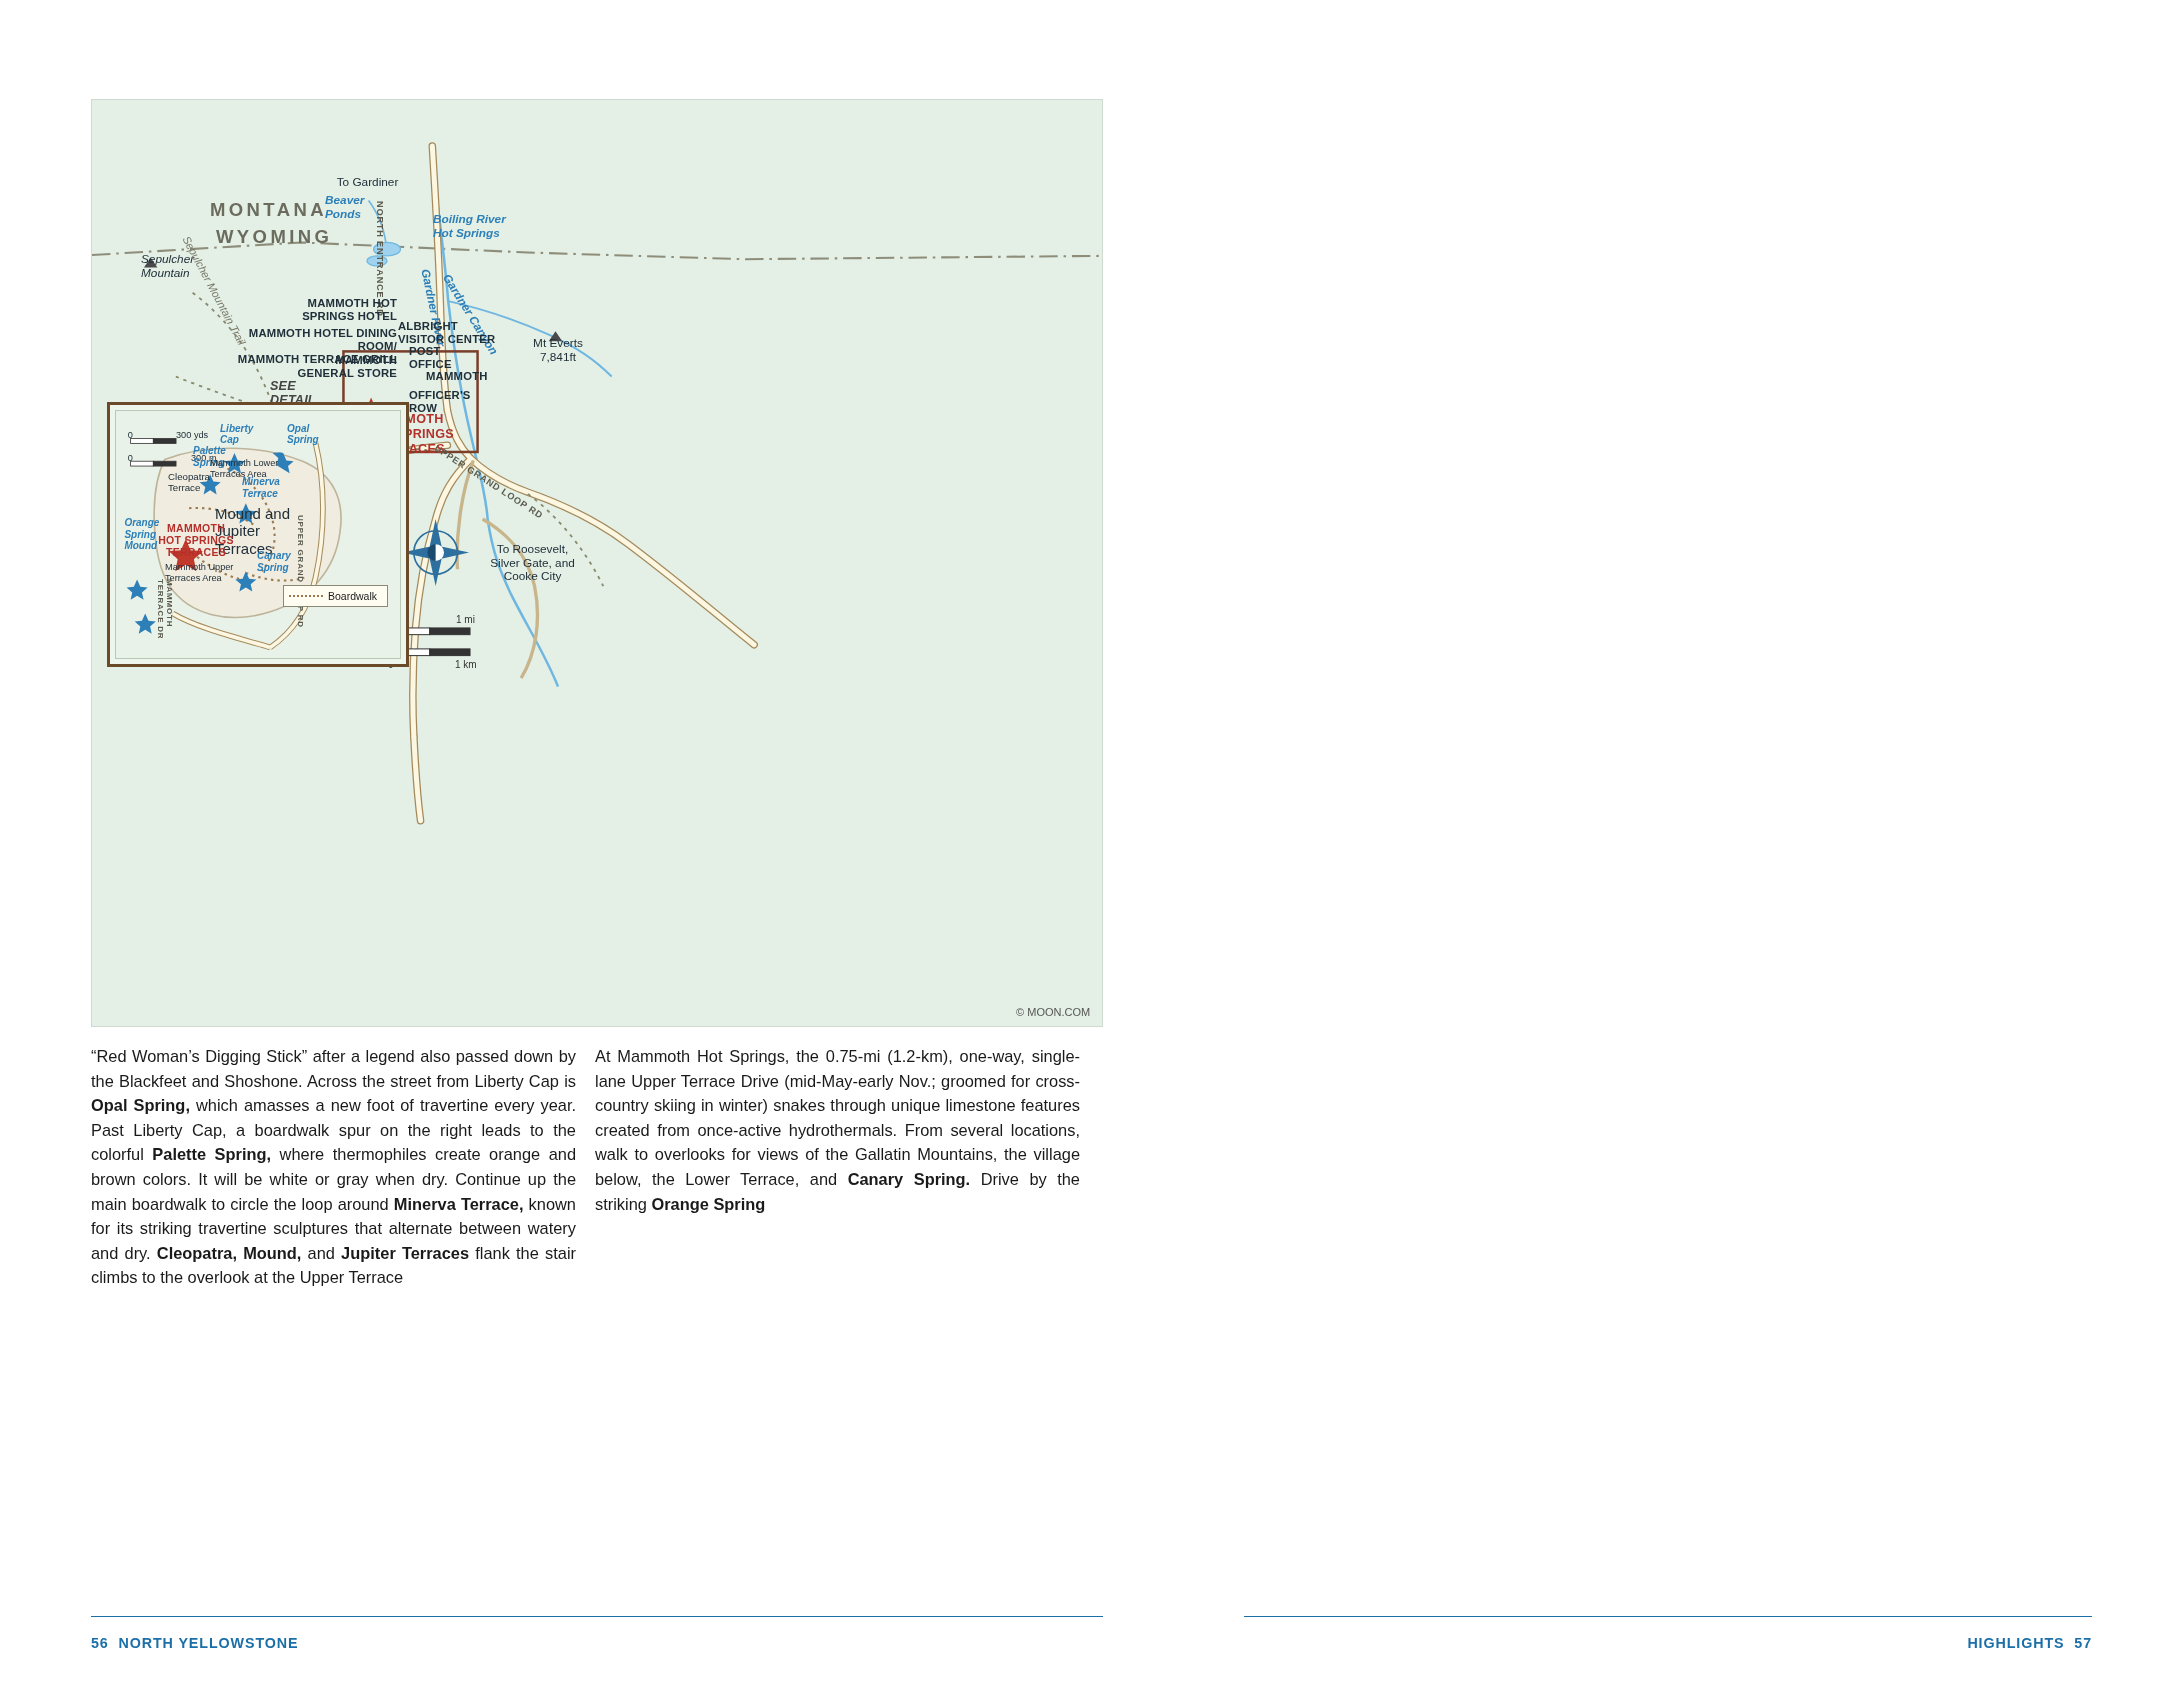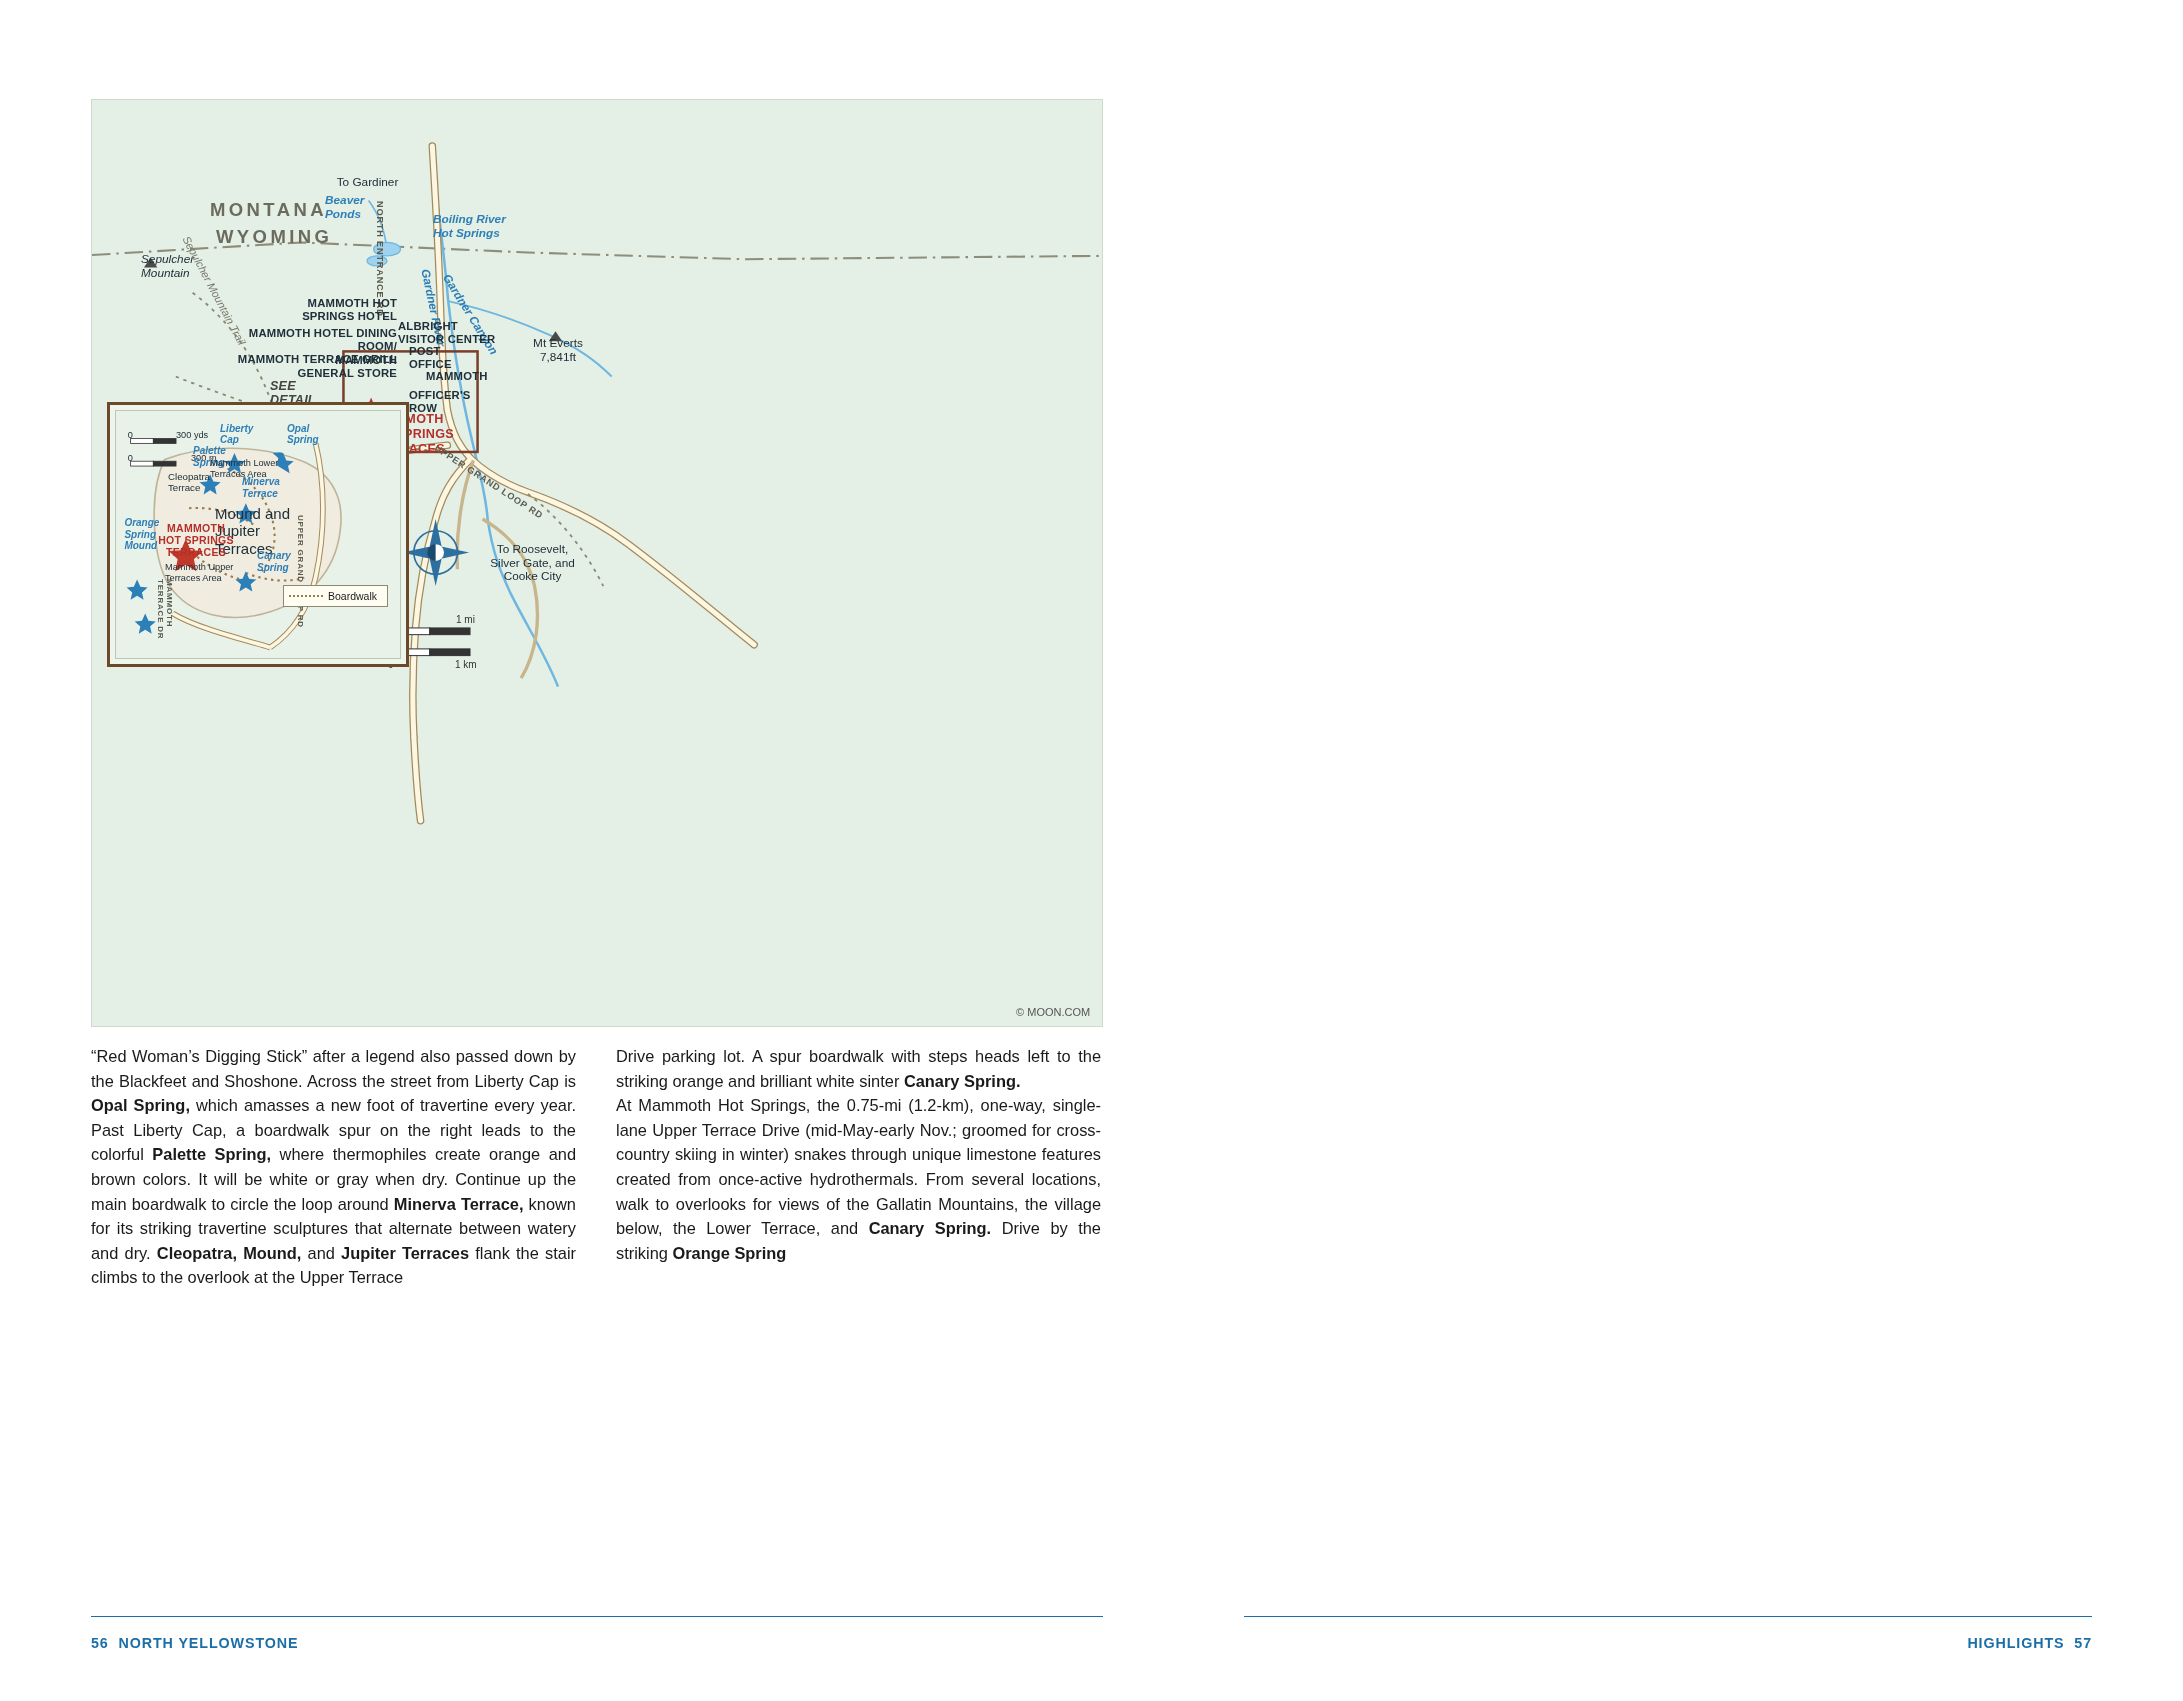--- a/index.html
+++ b/index.html
@@ -66,21 +66,21 @@
   .cols { position:absolute; display:flex; }
   .col { font-size:16.4px; line-height:1.5; text-align:justify; hyphens:auto; }
   .col p { margin:0 0 0 0; }
   .col b { font-weight:bold; }
   .head-blue {
     font-size:25px; font-weight:bold; color:#1b6fa8; letter-spacing:0.3px;
     margin:18.5px 0 6.7px 0;
   }
 
   
-  #left-cols { left:91px; top:1044px; width:1012px; gap:40px; }
+  #left-cols { left:91px; top:1044px; width:1012px; gap:19px; }
   #left-cols .col { width:485px; }
 
   
   .footer {
     position:absolute; bottom:50px;
     font-size:14.3px; font-weight:bold; letter-spacing:0.9px; color:#1b6fa8;
   }
   .footer .num { color:#1b6fa8; }
   #footer-left { left:91px; }
   #footer-right { right:91px; }
@@ -299,21 +299,20 @@
       </div>
 
       <div class="credit">© MOON.COM</div>
     </div>
 
     <div class="cols" id="left-cols">
       <div class="col">
         <p id="left-col1">“Red Woman’s Digging Stick” after a legend also passed down by the Blackfeet and Shoshone. Across the street from Liberty Cap is <b>Opal Spring,</b> which amasses a new foot of travertine every year. Past Liberty Cap, a boardwalk spur on the right leads to the colorful <b>Palette Spring,</b> where thermophiles create orange and brown colors. It will be white or gray when dry. Continue up the main boardwalk to circle the loop around <b>Minerva Terrace,</b> known for its striking travertine sculptures that alternate between watery and dry. <b>Cleopatra, Mound,</b> and <b>Jupiter Terraces</b> flank the stair climbs to the overlook at the Upper Terrace</p>
       </div>
       <div class="col">
-        <p id="left-col2-pre">Drive parking lot. A spur boardwalk with steps heads left to the striking orange and brilliant white sinter <b>Canary Spring.</b></p>
         <p id="left-col2-post">At Mammoth Hot Springs, the 0.75-mi (1.2-km), one-way, single-lane Upper Terrace Drive (mid-May-early Nov.; groomed for cross-country skiing in winter) snakes through unique limestone features created from once-active hydrothermals. From several locations, walk to overlooks for views of the Gallatin Mountains, the village below, the Lower Terrace, and <b>Canary Spring.</b> Drive by the striking <b>Orange Spring</b></p>
       </div>
     </div>
 
     <div class="rule-left"></div>
     <div class="footer" id="footer-left">
       <span class="num">56</span>&nbsp;&nbsp;<span>NORTH YELLOWSTONE</span>
     </div>
   </div>
 

